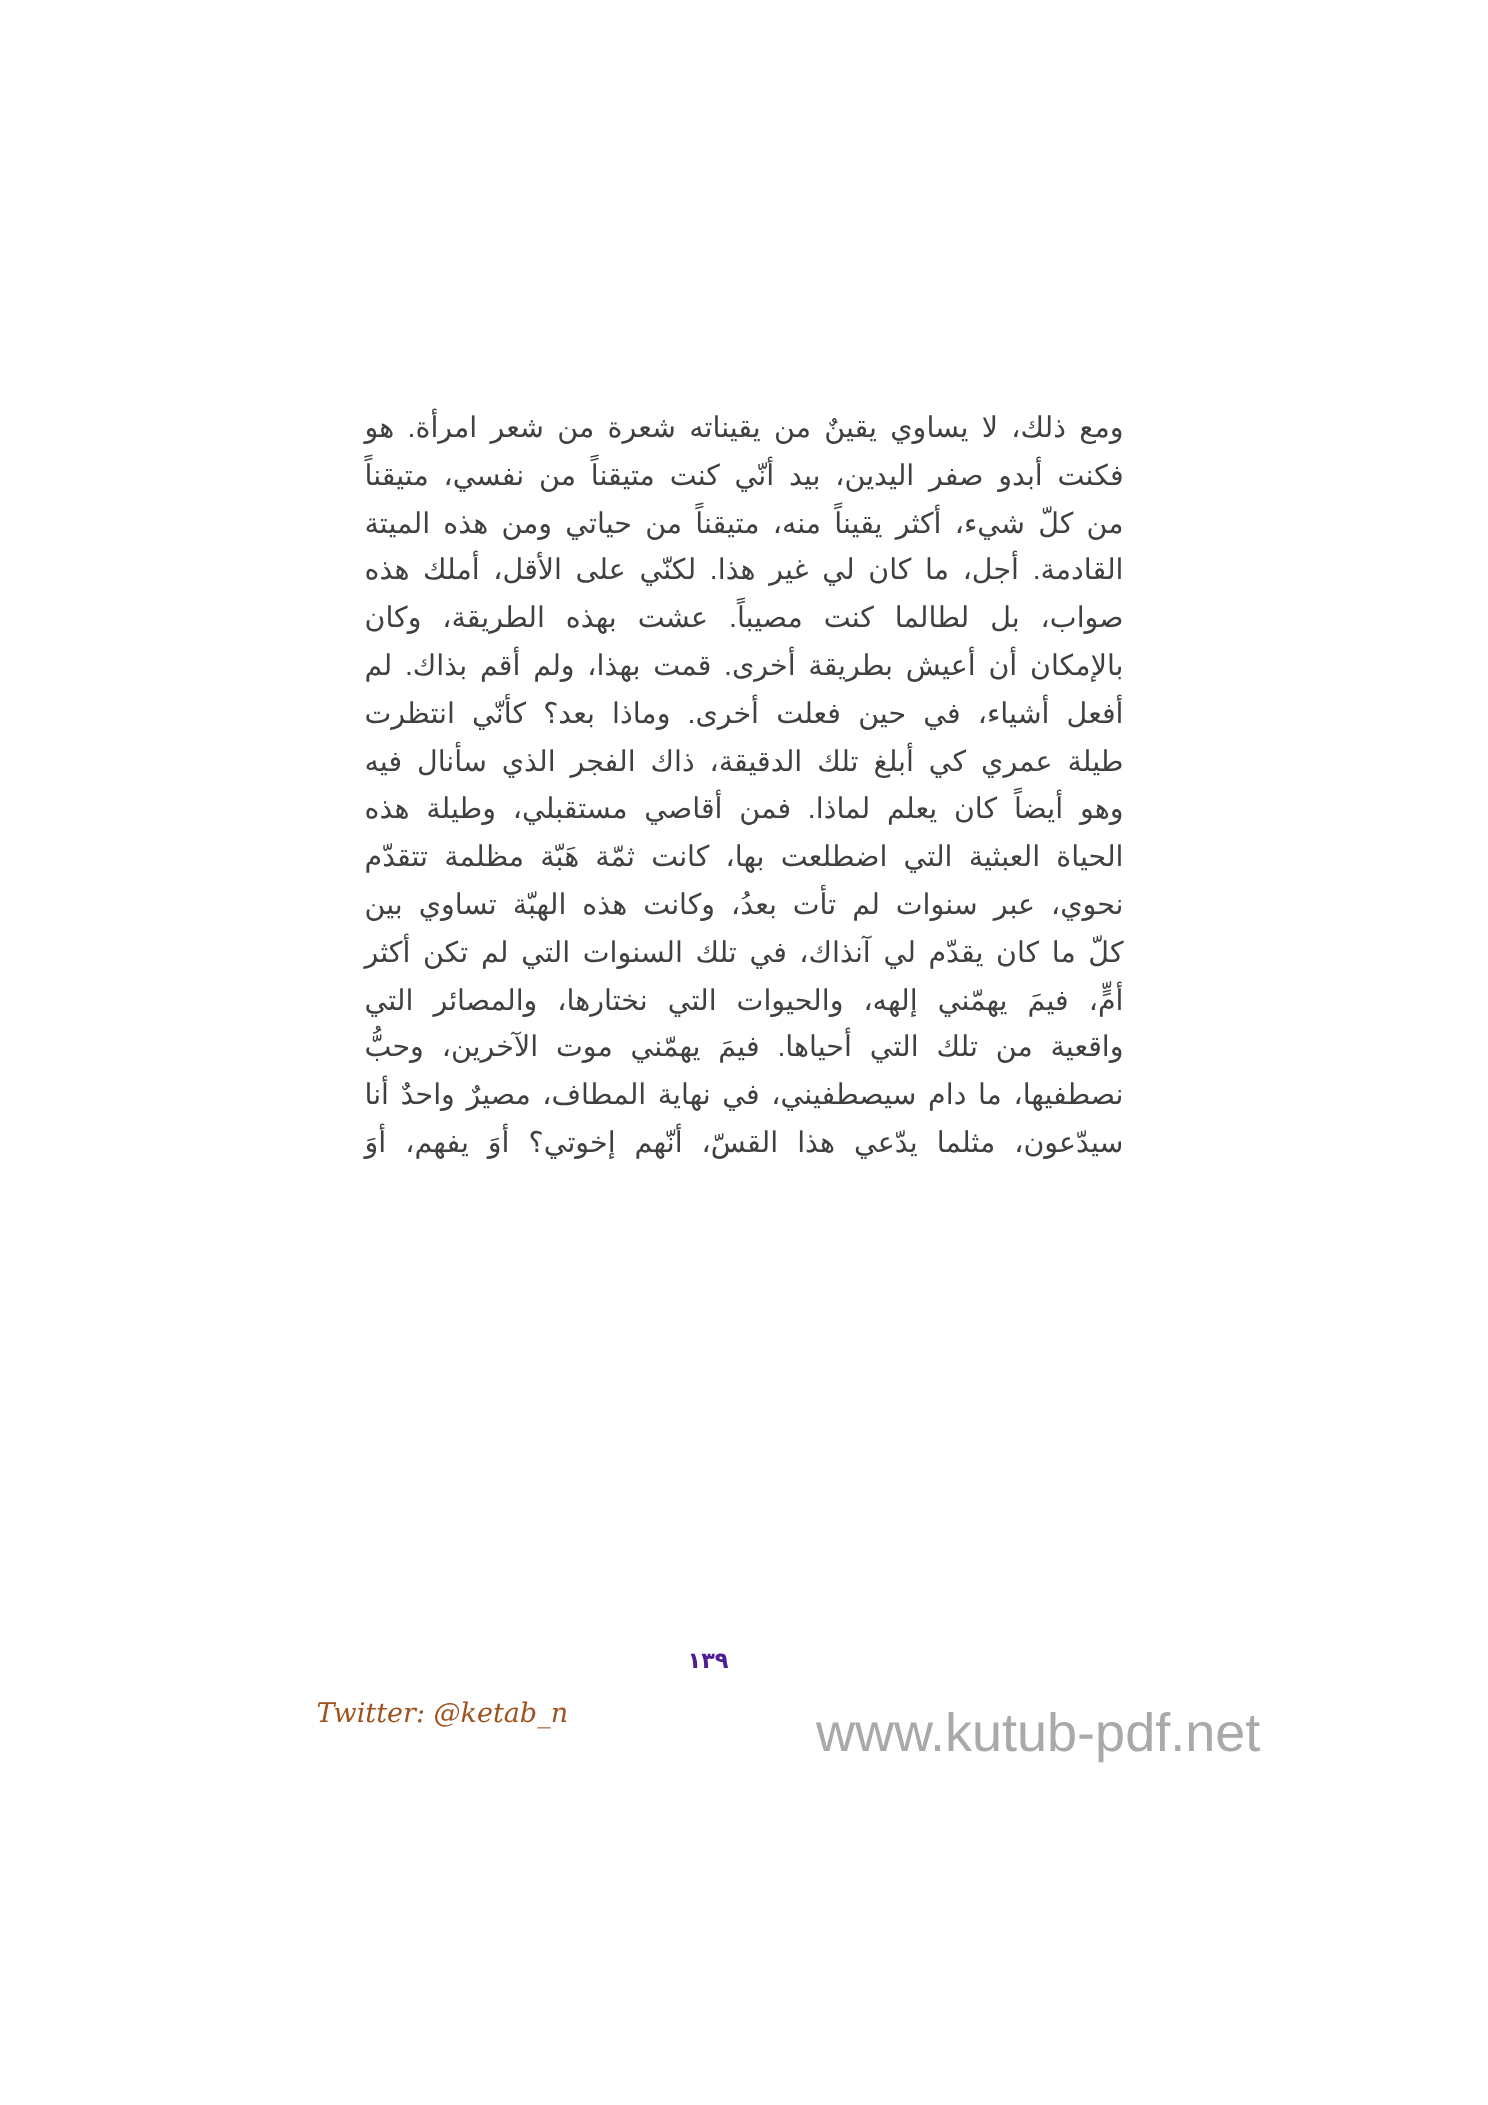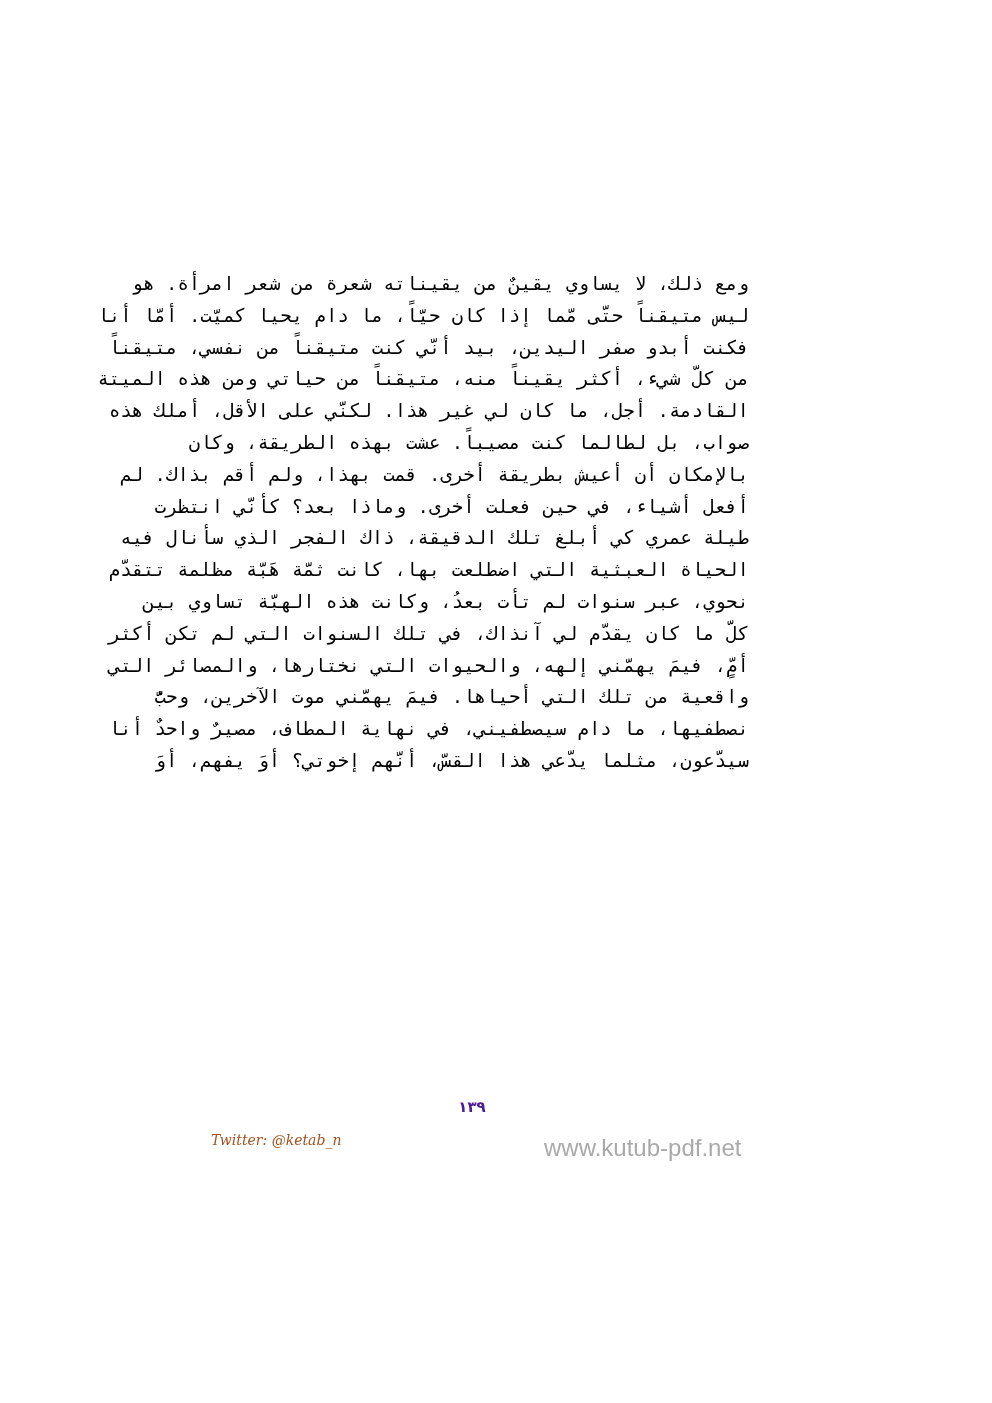--- a/index.html
+++ b/index.html
@@ -19,43 +19,43 @@
       width: 992px;
       height: 1403px;
       background: #ffffff;
     }
     .text-block {
       position: absolute;
       left: 243px;
       top: 270px;
       width: 506px;
       direction: rtl;
-      font-family: Liberation Mono, monospace;
+      font-family: Liberation Sans, sans-serif;
       font-size: 19px;
-      color: #000000;
+      color: #404040;
     }
     .line {
       display: block;
       height: 31.8px;
       line-height: 31.8px;
       text-align: justify;
       text-align-last: justify;
       white-space: nowrap;
       overflow: visible;
     }
     .line.last {
       text-align-last: justify;
     }
     .footer-twitter {
       position: absolute;
       left: 211px;
       top: 1132px;
       font-family: "DejaVu Serif", "Liberation Serif", serif;
       font-style: italic;
-      font-size: 14px;
+      font-size: 18px;
       color: #a0521e;
       direction: ltr;
     }
     .page-number {
       position: absolute;
       left: 457px;
       top: 1087px;
       width: 30px;
       text-align: center;
       font-family: "DejaVu Sans", "Liberation Sans", sans-serif;
@@ -63,40 +63,40 @@
       font-weight: bold;
       color: #4c1d95;
       direction: rtl;
       margin-top: 11px;
     }
     .watermark {
       position: absolute;
       left: 544px;
       top: 1134px;
       font-family: "Liberation Sans", "DejaVu Sans", sans-serif;
-      font-size: 24px;
+      font-size: 36px;
       color: #a9a9a9;
       direction: ltr;
       letter-spacing: 0px;
     }
   </style>
 </head>
 <body>
 
 <div class="page">
   <div class="text-block">
     <span class="line">ومع ذلك، لا يساوي يقينٌ من يقيناته شعرة من شعر امرأة. هو</span>
-    <span class="line">ليس متيقناً حتّى مّما إذا كان حيّاً، ما دام يحيا كميّت. أمّا أنا</span>
     <span class="line">فكنت أبدو صفر اليدين، بيد أنّي كنت متيقناً من نفسي، متيقناً</span>
     <span class="line">من كلّ شيء، أكثر يقيناً منه، متيقناً من حياتي ومن هذه الميتة</span>
     <span class="line">القادمة. أجل، ما كان لي غير هذا. لكنّي على الأقل، أملك هذه</span>
     <span class="line">صواب، بل لطالما كنت مصيباً. عشت بهذه الطريقة، وكان</span>
     <span class="line">بالإمكان أن أعيش بطريقة أخرى. قمت بهذا، ولم أقم بذاك. لم</span>
     <span class="line">أفعل أشياء، في حين فعلت أخرى. وماذا بعد؟ كأنّي انتظرت</span>
     <span class="line">طيلة عمري كي أبلغ تلك الدقيقة، ذاك الفجر الذي سأنال فيه</span>
+    <span class="line">وهو أيضاً كان يعلم لماذا. فمن أقاصي مستقبلي، وطيلة هذه</span>
     <span class="line">الحياة العبثية التي اضطلعت بها، كانت ثمّة هَبّة مظلمة تتقدّم</span>
     <span class="line">نحوي، عبر سنوات لم تأت بعدُ، وكانت هذه الهبّة تساوي بين</span>
     <span class="line">كلّ ما كان يقدّم لي آنذاك، في تلك السنوات التي لم تكن أكثر</span>
     <span class="line">أمٍّ، فيمَ يهمّني إلهه، والحيوات التي نختارها، والمصائر التي</span>
     <span class="line">واقعية من تلك التي أحياها. فيمَ يهمّني موت الآخرين، وحبُّ</span>
     <span class="line">نصطفيها، ما دام سيصطفيني، في نهاية المطاف، مصيرٌ واحدٌ أنا</span>
     <span class="line last">سيدّعون، مثلما يدّعي هذا القسّ، أنّهم إخوتي؟ أوَ يفهم، أوَ</span>
   </div>
 
   <div class="footer-twitter">Twitter: @ketab_n</div>

